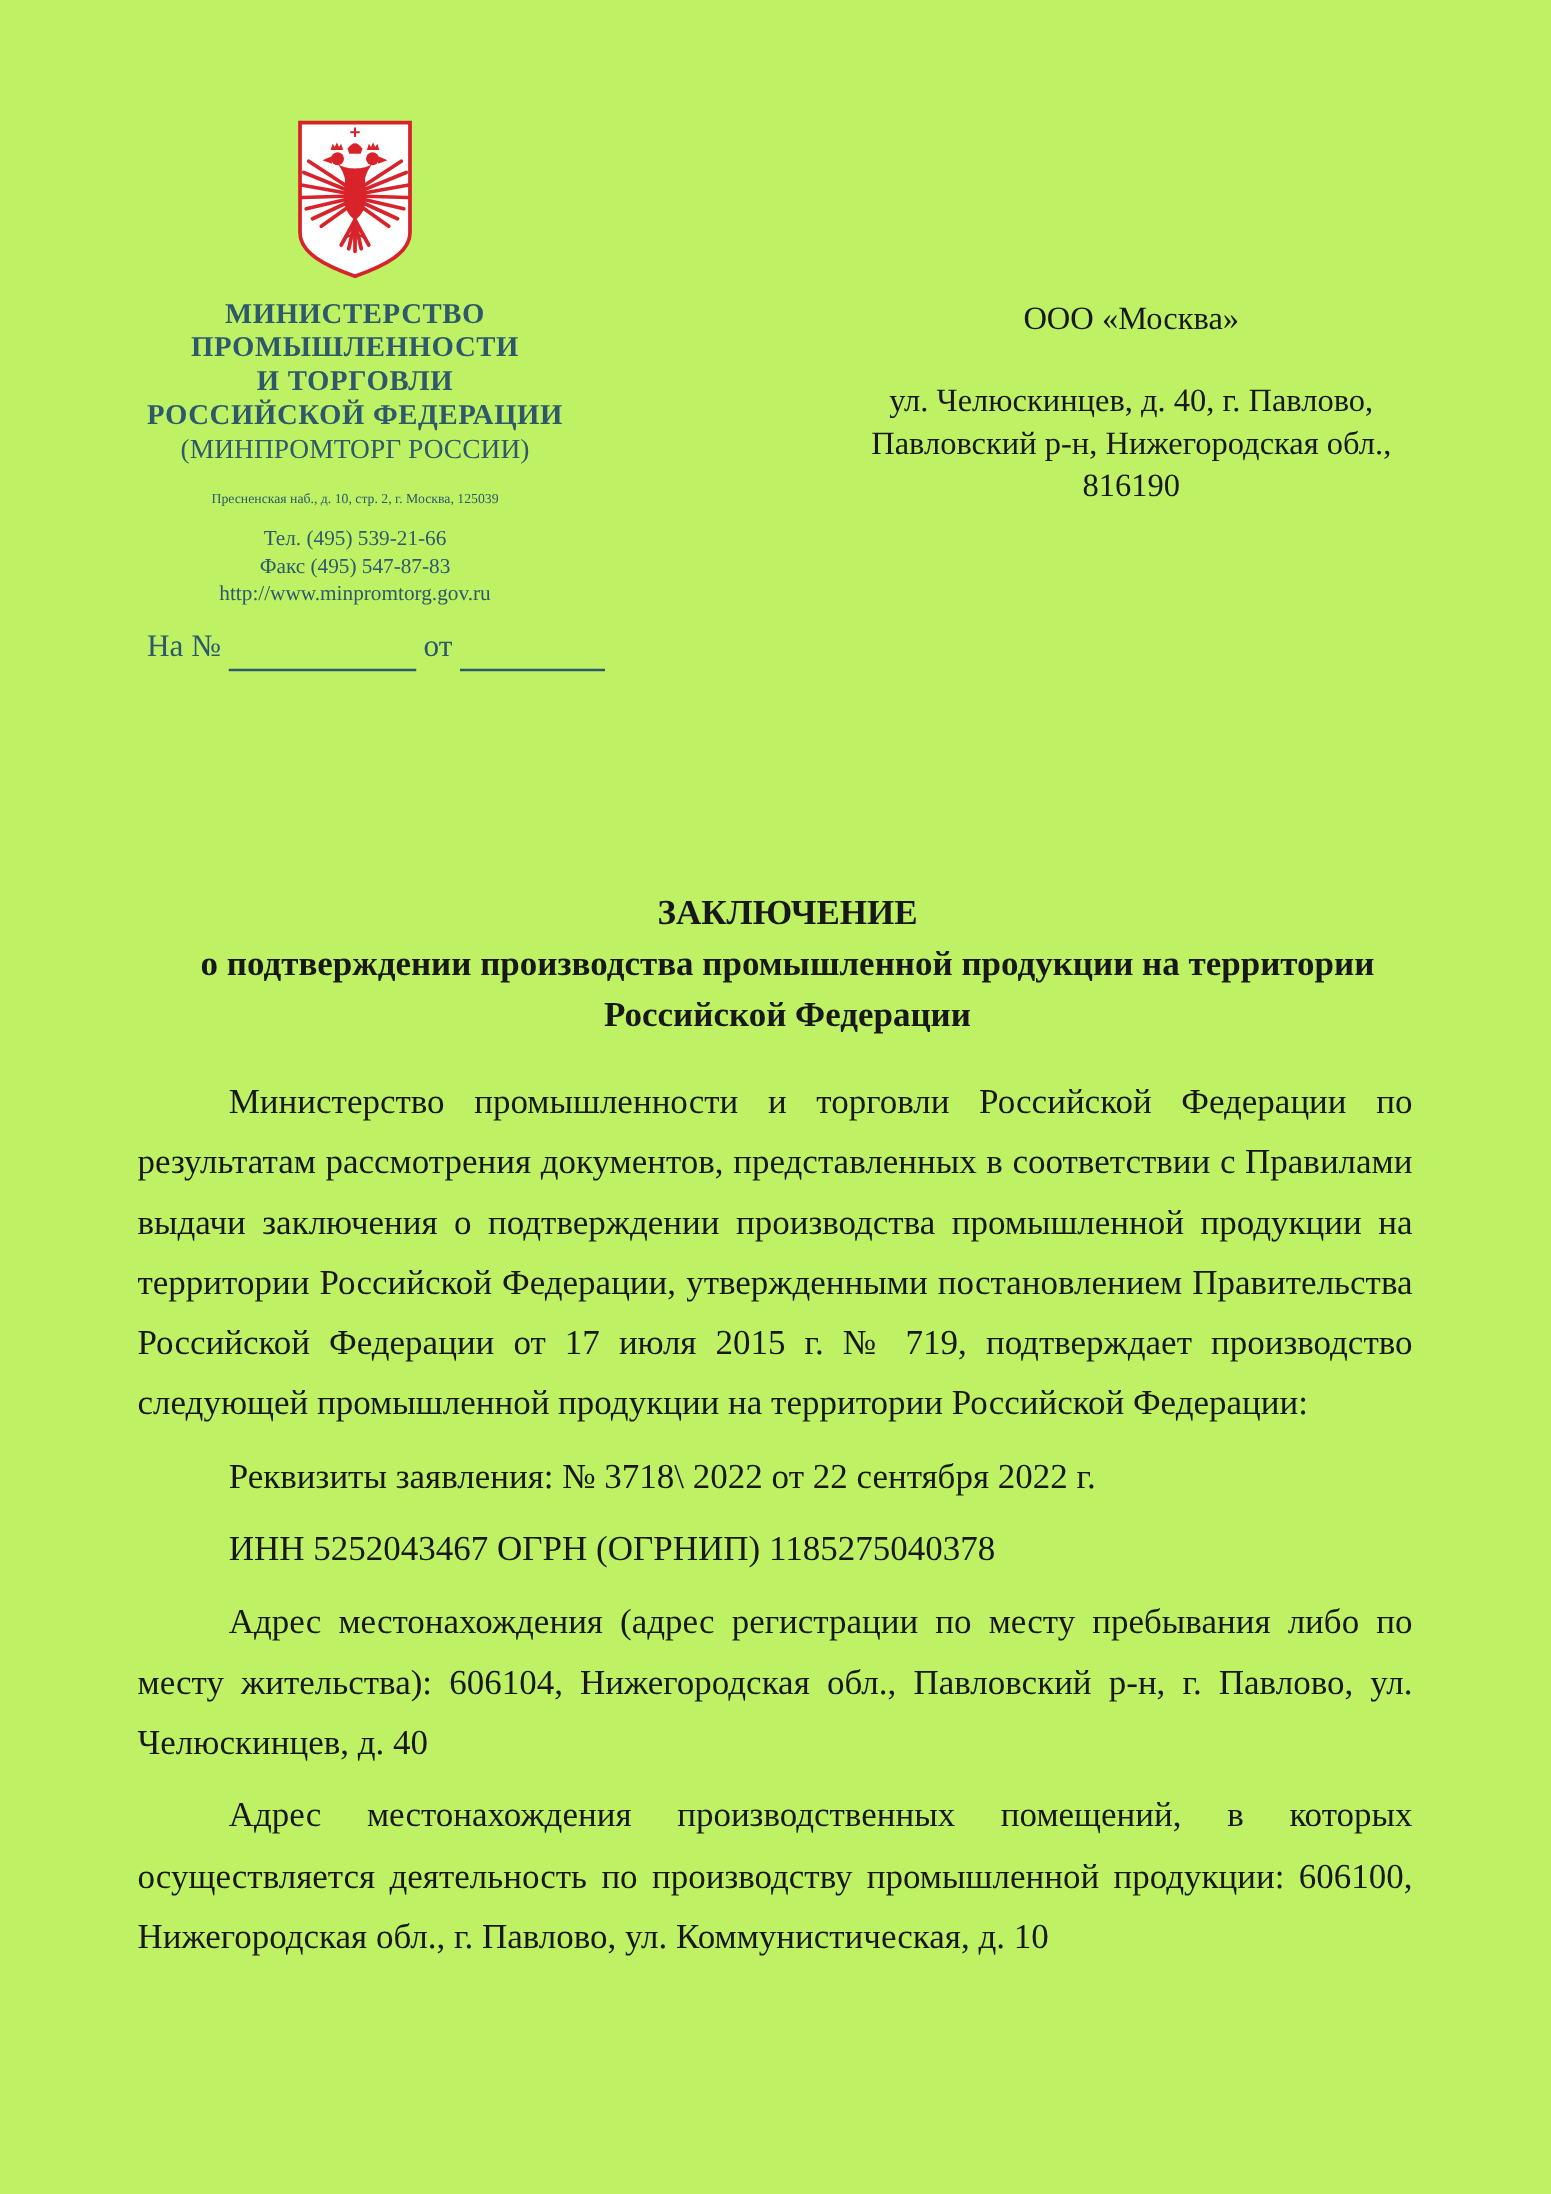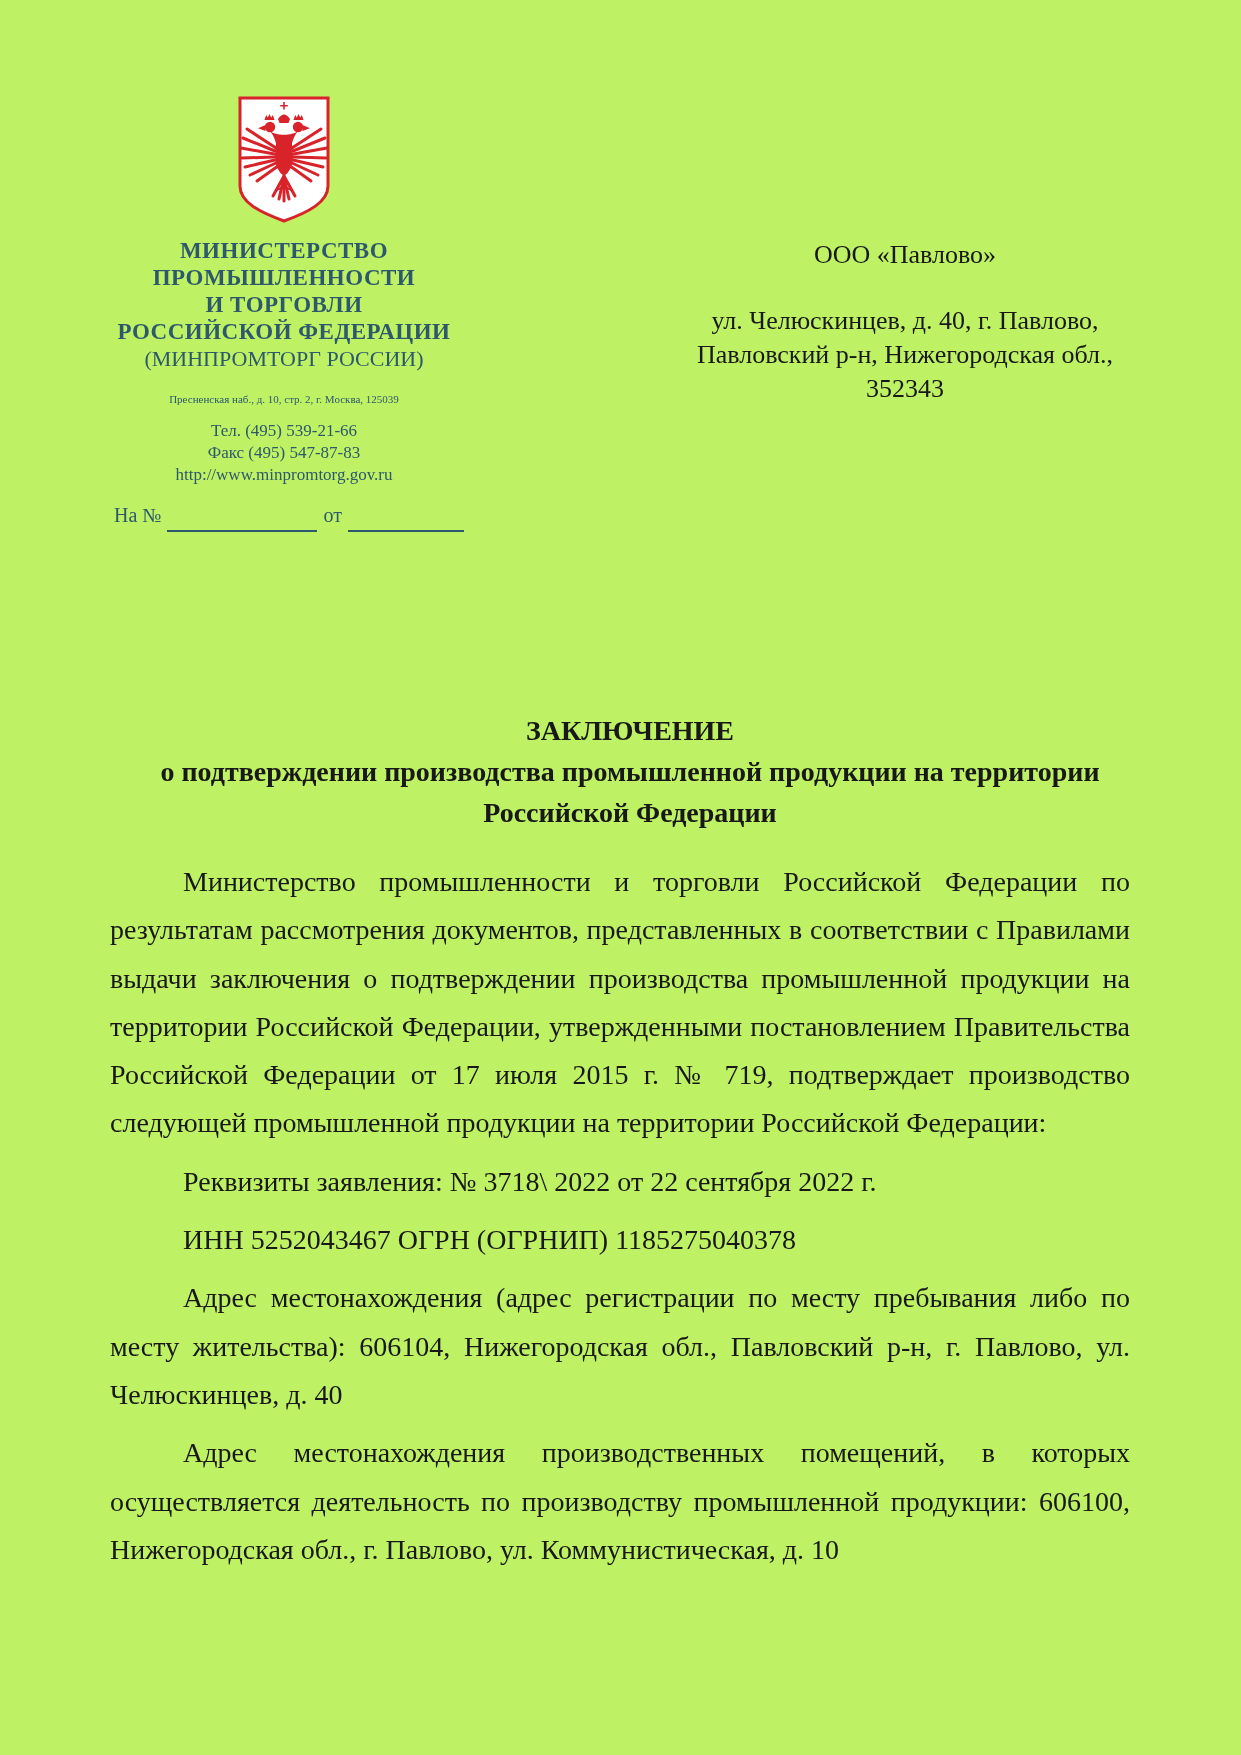--- a/index.html
+++ b/index.html
@@ -40,21 +40,21 @@
   .blank-line{
     display:inline-block;border-bottom:2px solid var(--accent);
     text-align:center;padding-bottom:4px;
   }
   .out-date{width:157px;}
   .out-no-sign{color:var(--accent);font-size:19px;margin:0 4px;padding-bottom:6px;}
   .out-number{width:163px;}
   .ref-row{
     margin-top:18px;margin-left:30px;
     display:flex;align-items:flex-end;
-    font-size:20px;color:var(--accent);
+    font-size:25px;color:var(--accent);justify-content:flex-end;
   }
   .ref-label{padding-bottom:5px;}
   .ref-blank1{width:150px;margin-left:6px;height:26px;}
   .ref-from{margin:0 6px;padding-bottom:5px;}
   .ref-blank2{width:116px;height:26px;}
   
   .recipient{
     position:absolute;left:620px;top:238px;width:570px;
     text-align:center;font-size:26px;line-height:34px;color:var(--ink);
   }
@@ -134,24 +134,24 @@
 
     <div class="ref-row">
       <span class="ref-label">На №</span>
       <span class="blank-line ref-blank1"></span>
       <span class="ref-from">от</span>
       <span class="blank-line ref-blank2"></span>
     </div>
   </div>
 
   <div class="recipient">
-    <div class="recipient-name">ООО «Павлово»</div>
+    <div class="recipient-name">ООО «Москва»</div>
     <div>ул. Челюскинцев, д. 40, г. Павлово,</div>
     <div>Павловский р-н, Нижегородская обл.,</div>
-    <div>352343</div>
+    <div>816190</div>
   </div>
 
   <div class="doc-title">
     <div>ЗАКЛЮЧЕНИЕ</div>
     <div>о подтверждении производства промышленной продукции на территории</div>
     <div>Российской Федерации</div>
   </div>
 
   <div class="doc-body">
     <p>Министерство промышленности и торговли Российской Федерации по результатам рассмотрения документов, представленных в соответствии с Правилами выдачи заключения о подтверждении производства промышленной продукции на территории Российской Федерации, утвержденными постановлением Правительства Российской Федерации от 17 июля 2015 г. № 719, подтверждает производство следующей промышленной продукции на территории Российской Федерации:</p>

